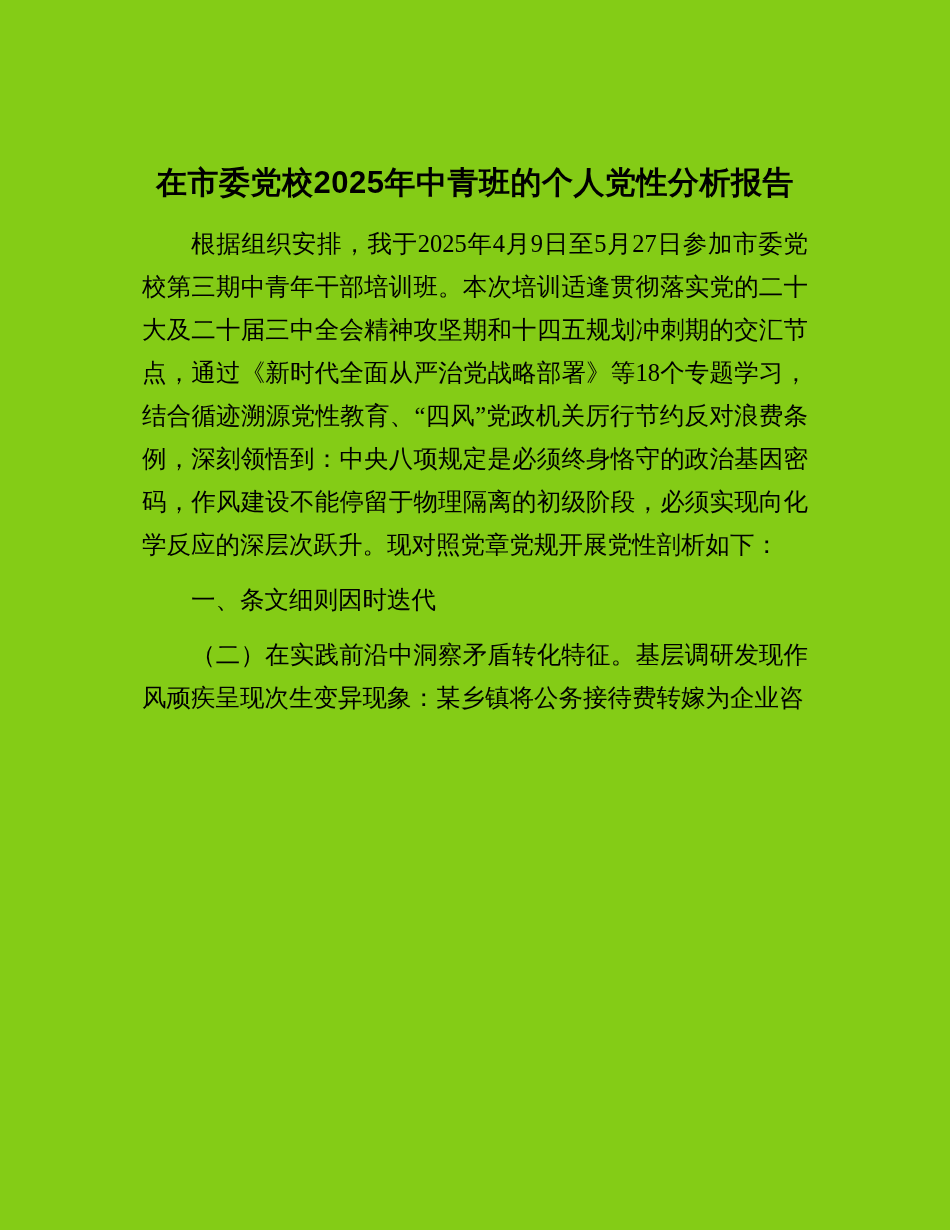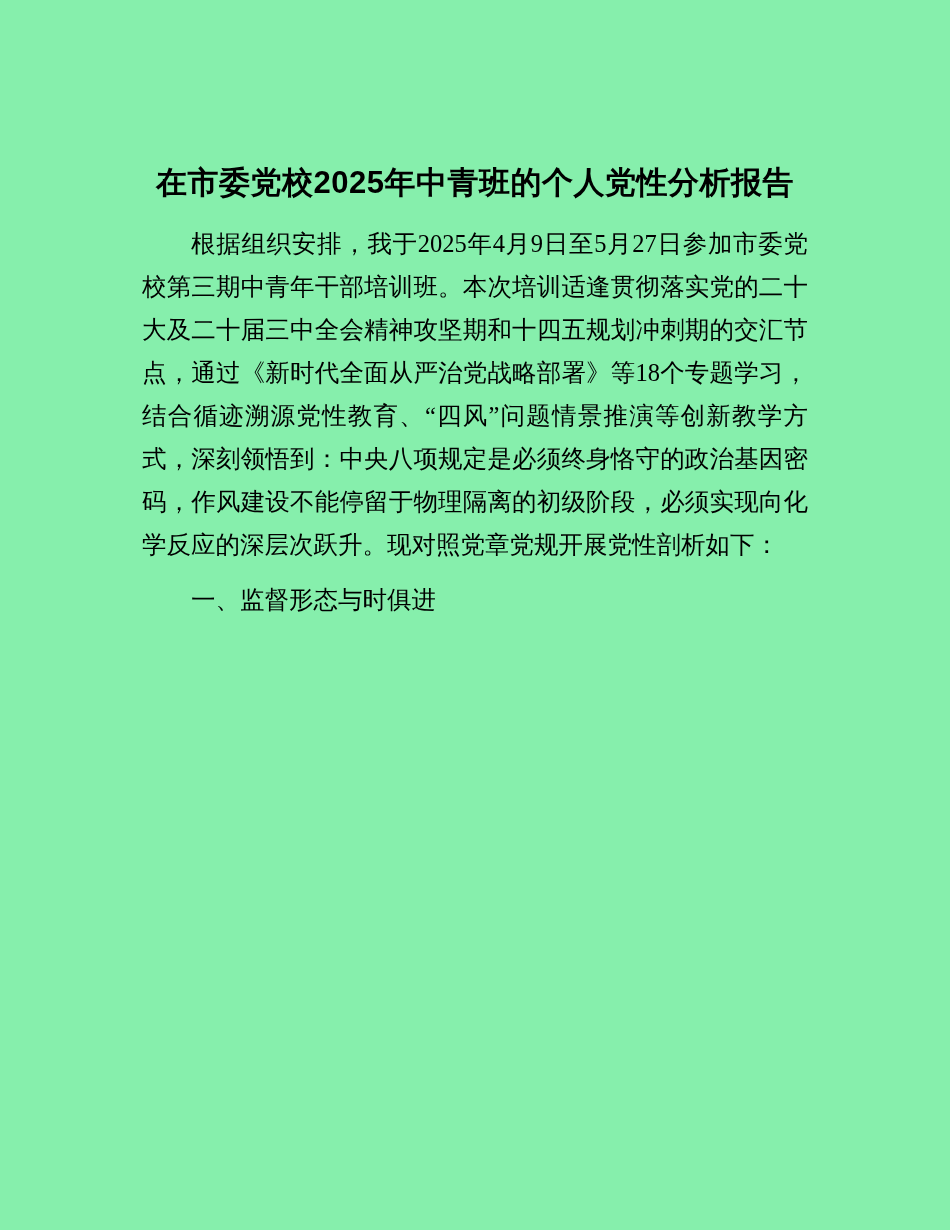--- a/index.html
+++ b/index.html
@@ -11,21 +11,21 @@
     width: 950px;
     height: 1230px;
     overflow: hidden;
     color: #000000;
   }
   .page {
     box-sizing: border-box;
     width: 950px;
     height: 1230px;
     padding: 158px 142px 0 142px;
-    background: #86efac;
+    background: #84cc16;
   }
   .doc-title {
     font-family: "Liberation Sans", "DejaVu Sans", sans-serif;
     font-weight: 700;
     font-size: 31px;
     line-height: 50px;
     text-align: center;
     white-space: nowrap;
     letter-spacing: 0.5px;
     margin: 0 0 14px 0;
@@ -46,19 +46,20 @@
     margin: 0 0 12px 0;
   }
 </style>
 </head>
 <body>
 
 <div class="page">
 
   <h1 class="doc-title">在市委党校2025年中青班的个人党性分析报告</h1>
 
-  <p class="body-text">根据组织安排，我于2025年4月9日至5月27日参加市委党校第三期中青年干部培训班。本次培训适逢贯彻落实党的二十大及二十届三中全会精神攻坚期和十四五规划冲刺期的交汇节点，通过《新时代全面从严治党战略部署》等18个专题学习，结合循迹溯源党性教育、“四风”问题情景推演等创新教学方式，深刻领悟到：中央八项规定是必须终身恪守的政治基因密码，作风建设不能停留于物理隔离的初级阶段，必须实现向化学反应的深层次跃升。现对照党章党规开展党性剖析如下：</p>
+  <p class="body-text">根据组织安排，我于2025年4月9日至5月27日参加市委党校第三期中青年干部培训班。本次培训适逢贯彻落实党的二十大及二十届三中全会精神攻坚期和十四五规划冲刺期的交汇节点，通过《新时代全面从严治党战略部署》等18个专题学习，结合循迹溯源党性教育、“四风”党政机关厉行节约反对浪费条例，深刻领悟到：中央八项规定是必须终身恪守的政治基因密码，作风建设不能停留于物理隔离的初级阶段，必须实现向化学反应的深层次跃升。现对照党章党规开展党性剖析如下：</p>
 
-  <p class="section-heading">一、监督形态与时俱进</p>
+  <p class="section-heading">一、条文细则因时迭代</p>
 
 
+  <p class="body-text">（二）在实践前沿中洞察矛盾转化特征。基层调研发现作风顽疾呈现次生变异现象：某乡镇将公务接待费转嫁为企业咨</p>
 
 </div>
 
 </body></html>

